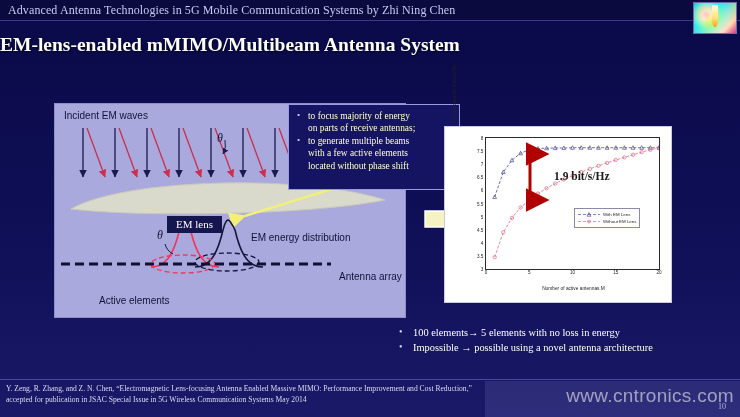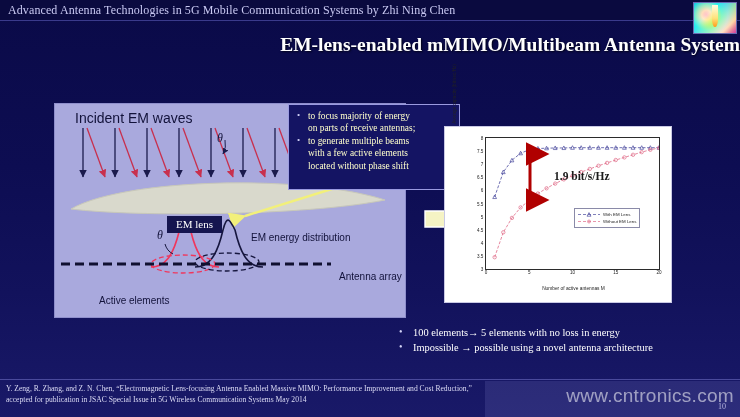--- a/index.html
+++ b/index.html
@@ -41,34 +41,34 @@
   }
   .logo::after {
     content:""; position:absolute; left:42%; top:8%; width:16%; height:72%;
     background: linear-gradient(180deg,#fffde0,#ffe27a 60%,#ff9c1a);
     border-radius: 0 0 40% 40%;
   }
 
   
   .slide-title {
     position: absolute; left: 0; top: 34px; width: 740px;
-    text-align: right;
+    text-align: left;
     font-size: 19.5px; font-weight: bold; color: #ffffff;
     text-shadow: 1px 1px 2px rgba(0,0,0,.7);
     font-family: "Liberation Serif", serif;
   }
 
   
   .diagram {
     position: absolute; left: 54px; top: 103px; width: 352px; height: 215px;
     background: #a9a9dd;
     border: 1px solid #8e8ecb;
   }
   .lbl { position: absolute; color: #12123a; font-family: "Liberation Sans", sans-serif; }
-  .lbl-incident { left: 20px; top: 6px; font-size: 14px; }
+  .lbl-incident { left: 9px; top: 6px; font-size: 10px; }
   .lbl-emenergy { left: 196px; top: 128px; font-size: 10px; }
   .lbl-antarray { left: 284px; top: 167px; font-size: 10px; }
   .lbl-active   { left: 44px; top: 191px; font-size: 10px; }
   .theta-top { left: 162px; top: 27px; font-size: 12px; font-style: italic; font-family:"Liberation Serif",serif;}
   .theta-bot { left: 102px; top: 124px; font-size: 12px; font-style: italic; font-family:"Liberation Serif",serif;}
 
   .lens-box {
     position: absolute; left: 112px; top: 112px;
     background: #15154f; color:#ffffff;
     font-size: 11px; padding: 2px 9px 3px 9px;

